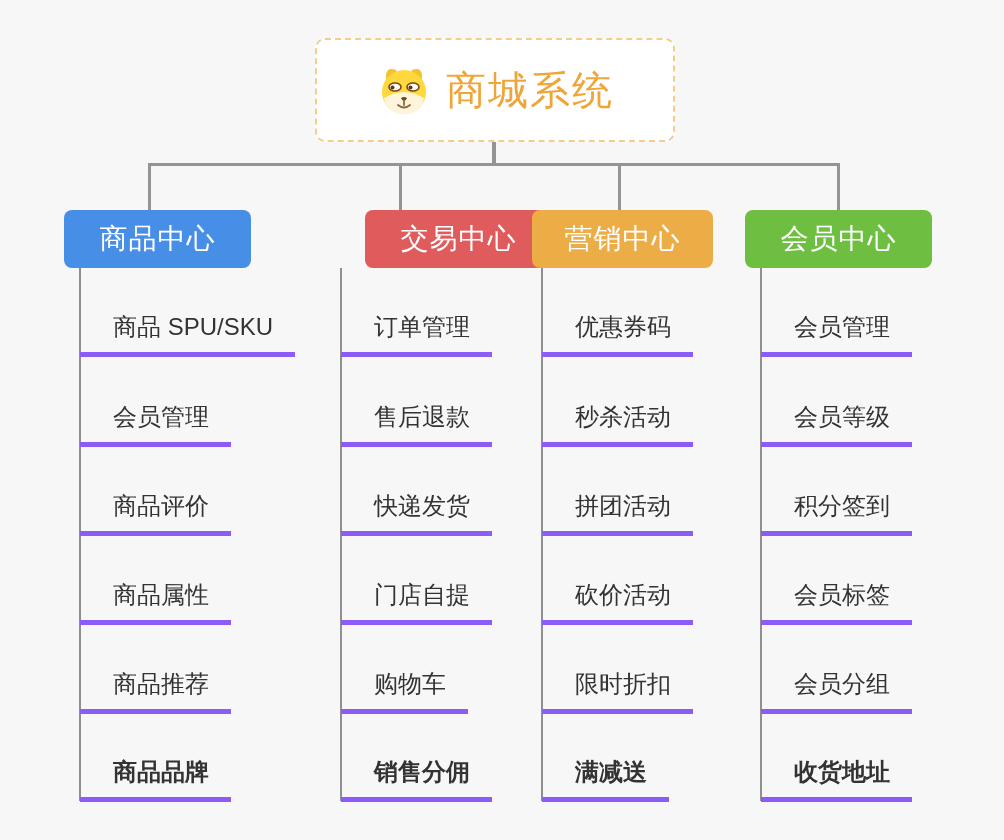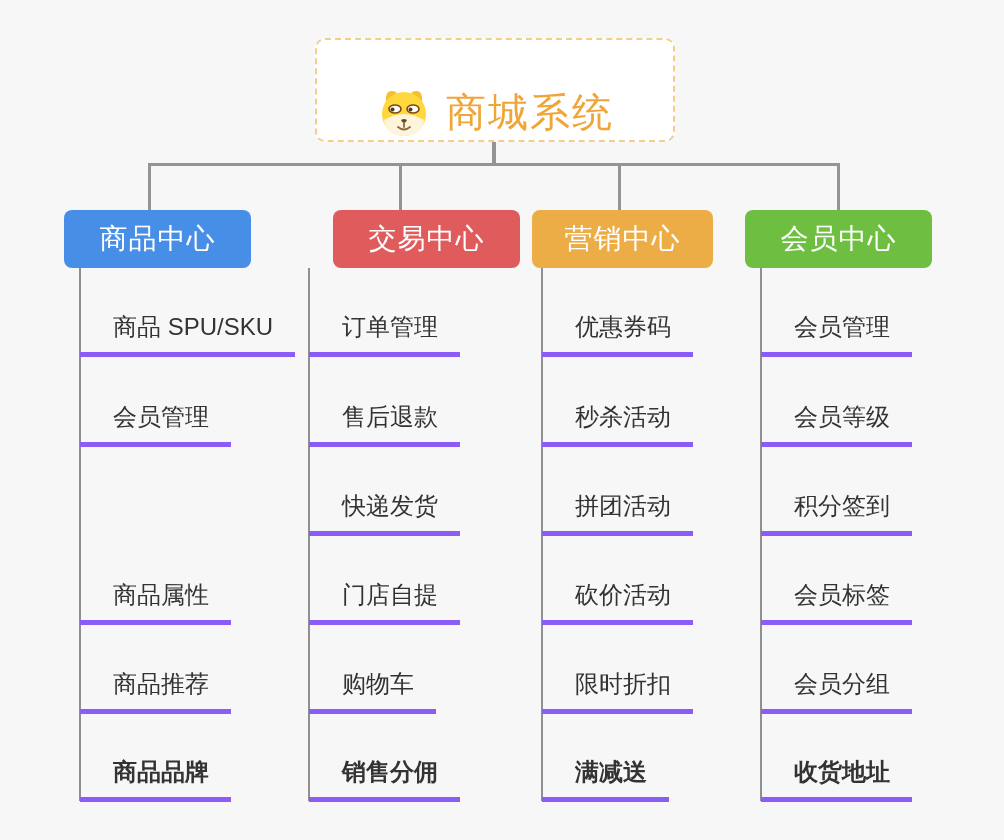--- a/index.html
+++ b/index.html
@@ -5,21 +5,21 @@
   html,body{margin:0;padding:0;}
   .canvas{
     position:relative;width:1004px;height:840px;background:#f7f7f7;
     font-family:"Liberation Sans",sans-serif;overflow:hidden;
   }
   .line{position:absolute;background:#949494;}
   
   .root{
     position:absolute;left:315px;top:38px;width:360px;height:104px;
     background:#ffffff;border:2px dashed #f6cc8a;border-radius:10px;
-    display:flex;align-items:flex-end;justify-content:center;gap:14px;
+    display:flex;align-items:center;justify-content:center;gap:14px;
     box-sizing:border-box;
   }
   .root-title{font-size:40px;color:#f0a538;letter-spacing:2px;}
   
   .root-drop{left:492px;top:140px;width:4px;height:26px;}
   .h-line{left:148px;top:163px;width:692px;height:3px;}
   .drop{top:166px;height:44px;width:3px;}
   
   .branch{position:absolute;top:210px;width:187px;}
   .header{
@@ -66,26 +66,27 @@
     <span class="root-title">商城系统</span>
   </div>
 
   <div class="branch" style="left:64px;">
     <div class="header" style="background-color: rgb(71, 142, 231);">
       <span>商品中心</span>
     </div>
     <div class="spine"></div>
     <div class="item i1">商品 SPU/SKU</div>
     <div class="item i2">会员管理</div>
+    <div class="item i3">商品评价</div>
     <div class="item i4">商品属性</div>
     <div class="item i5">商品推荐</div>
     <div class="item i6">商品品牌</div>
   </div>
 
-  <div class="branch" style="left:293px;padding-left:40px;">
+  <div class="branch" style="left:325px;padding-left:40px;">
     <div class="header" style="background-color: rgb(224, 91, 91);">
       <span>交易中心</span>
     </div>
     <div class="spine"></div>
     <div class="item i1">订单管理</div>
     <div class="item i2">售后退款</div>
     <div class="item i3">快递发货</div>
     <div class="item i4">门店自提</div>
     <div class="item i5">购物车</div>
     <div class="item i6">销售分佣</div>

